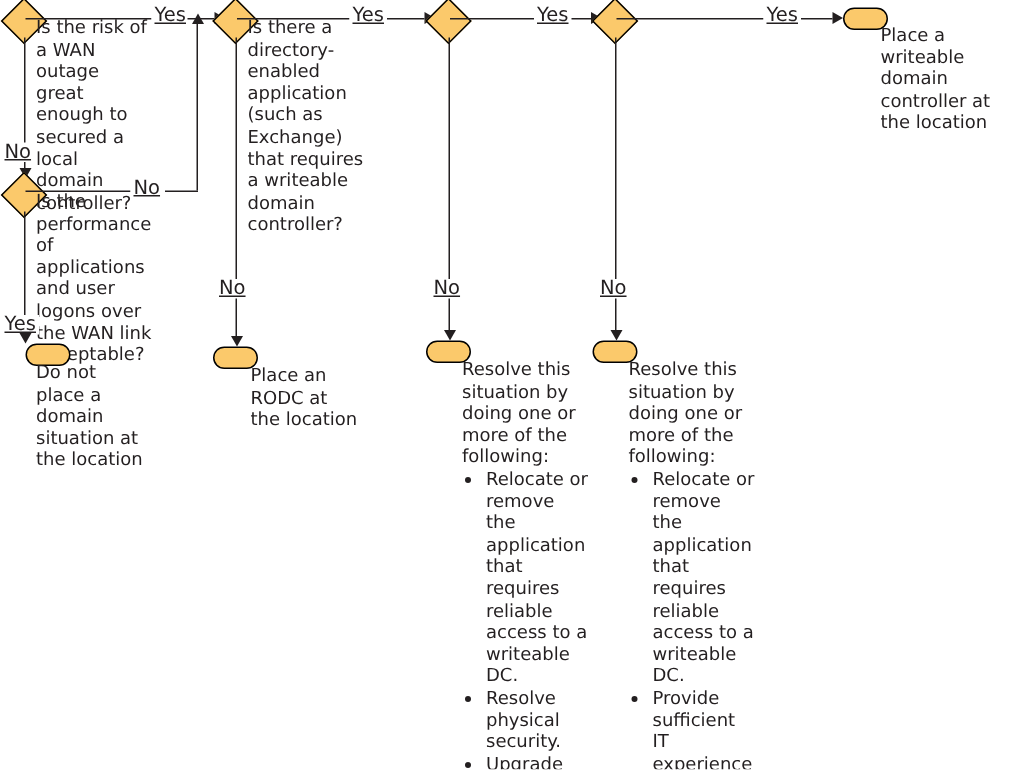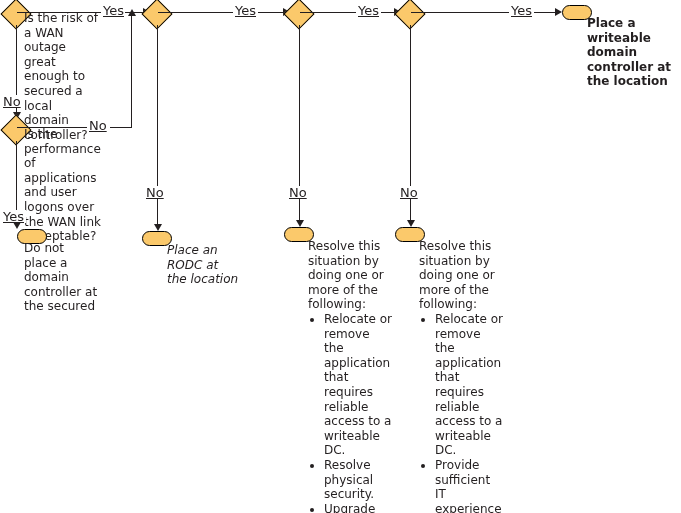--- a/index.html
+++ b/index.html
@@ -136,36 +136,39 @@
   <div class="hline" style="left:17px; top:127px; width:70px;"></div>
   <div class="edge-label" style="left:87px; top:119px;">No</div>
   <div class="hline" style="left:110px; top:127px; width:22px;"></div>
 
   <div class="vline" style="left:16px; top:141px; height:82px;"></div>
   <div class="edge-label" style="left:1px; top:210px;">Yes</div>
   <div class="arrow-down" style="left:13px; top:222px;"></div>
 
   <div class="terminal" style="left:17px; top:229px;"></div>
   <div class="node-text" style="left:24px; top:241px; width:76px;">
-    <p>Do not place a domain controller at the secured</p>
+    <p>Do not place a domain situation at the location</p>
   </div>
 
   <div class="diamond" style="left:146px; top:3px;"></div>
+  <div class="node-text" style="left:165px; top:11px; width:88px;">
+    <p>Is there a directory-enabled application (such as Exchange) that requires a writeable domain controller?</p>
+  </div>
 
   <div class="hline" style="left:158px; top:12px; width:75px;"></div>
   <div class="edge-label" style="left:233px; top:4px;">Yes</div>
   <div class="hline" style="left:258px; top:12px; width:25px;"></div>
   <div class="arrow-right" style="left:283px; top:8px;"></div>
 
   <div class="vline" style="left:157px; top:25px; height:200px;"></div>
   <div class="edge-label" style="left:144px; top:186px;">No</div>
   <div class="arrow-down" style="left:154px; top:224px;"></div>
 
   <div class="terminal" style="left:142px; top:231px;"></div>
-  <div class="node-text" style="left:167px; top:243px; width:72px;font-style:italic;">
+  <div class="node-text" style="left:167px; top:243px; width:72px;">
     <p>Place an RODC at the location</p>
   </div>
 
   <div class="diamond" style="left:288px; top:3px;"></div>
 
   <div class="hline" style="left:300px; top:12px; width:56px;"></div>
   <div class="edge-label" style="left:356px; top:4px;">Yes</div>
   <div class="hline" style="left:381px; top:12px; width:13px;"></div>
   <div class="arrow-right" style="left:394px; top:8px;"></div>
 
@@ -184,21 +187,21 @@
   </div>
 
   <div class="diamond" style="left:399px; top:3px;"></div>
 
   <div class="hline" style="left:411px; top:12px; width:98px;"></div>
   <div class="edge-label" style="left:509px; top:4px;">Yes</div>
   <div class="hline" style="left:534px; top:12px; width:21px;"></div>
   <div class="arrow-right" style="left:555px; top:8px;"></div>
 
   <div class="terminal" style="left:562px; top:5px;"></div>
-  <div class="node-text" style="left:587px; top:16px; width:88px;font-weight:bold;">
+  <div class="node-text" style="left:587px; top:16px; width:88px;">
     <p>Place a writeable domain controller at the location</p>
   </div>
 
   <div class="vline" style="left:410px; top:25px; height:196px;"></div>
   <div class="edge-label" style="left:398px; top:186px;">No</div>
   <div class="arrow-down" style="left:407px; top:220px;"></div>
 
   <div class="terminal" style="left:395px; top:227px;"></div>
   <div class="node-text" style="left:419px; top:239px; width:84px;">
     <p>Resolve this situation by doing one or more of the following:</p>

